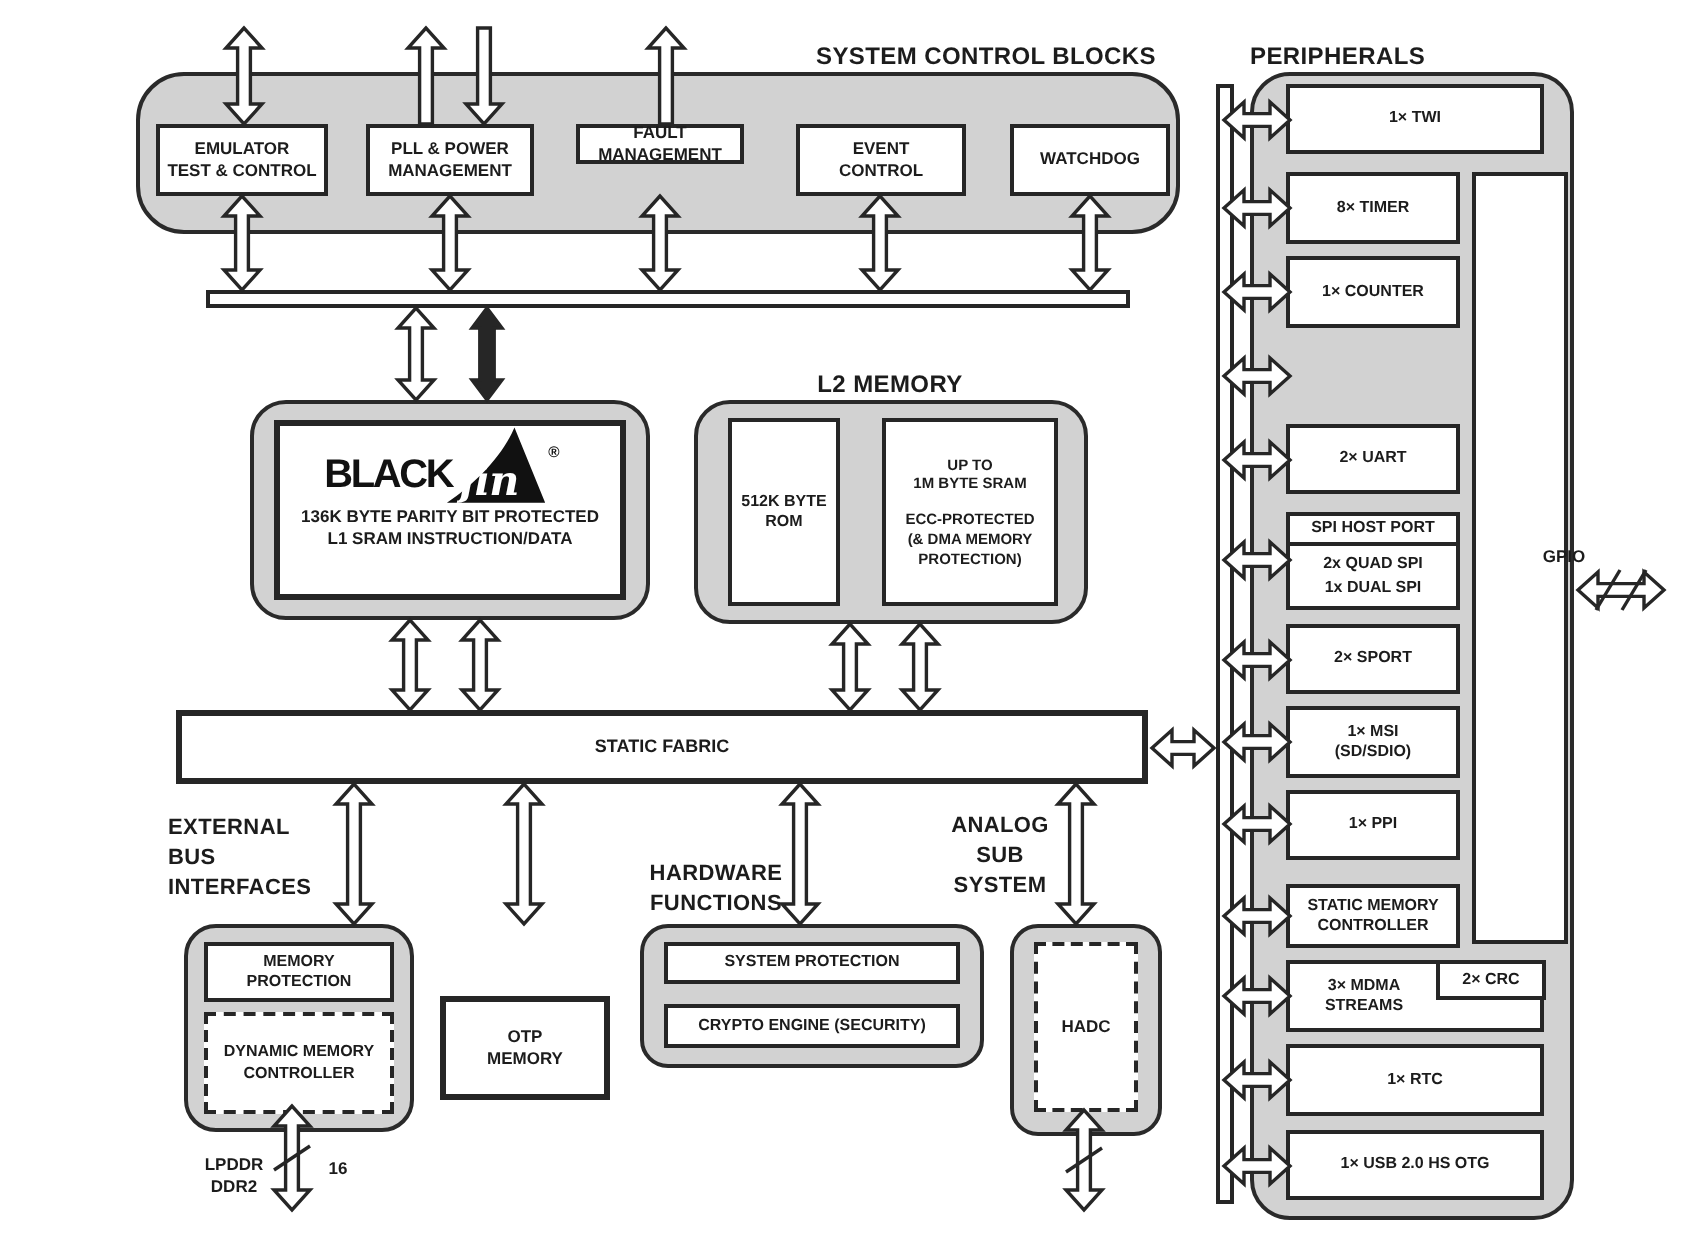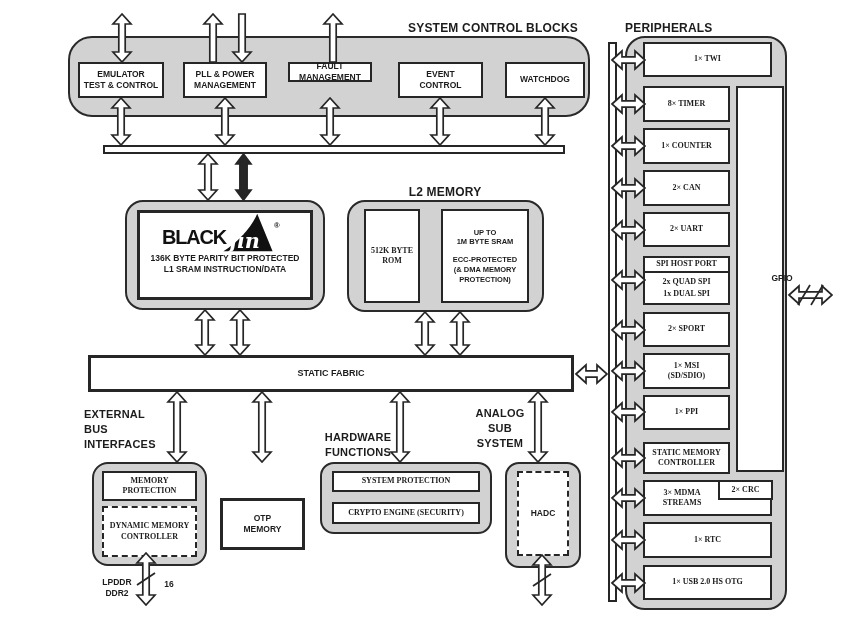--- a/index.html
+++ b/index.html
@@ -7,21 +7,21 @@
          font-family:"Liberation Sans",sans-serif;color:#1c1c1c;overflow:hidden;}
   .abs{position:absolute;box-sizing:border-box;}
   .panel{background:#d2d2d2;border:2px solid #2a2a2a;border-radius:18px;}
   .wbox{background:#fff;border:2px solid #262626;display:flex;align-items:center;
         justify-content:center;text-align:center;font-weight:bold;
         white-space:pre-line;line-height:1.3;}
   .thick{border-width:3px;}
   .dashed{border:2px dashed #262626;}
   .sec{font-weight:bold;font-size:12px;letter-spacing:0.2px;white-space:pre-line;
        line-height:1.35;}
-  .fs9{font-size:9px;} .fs85{font-size:8.5px;} .fs8{font-size:8px;font-family:Liberation Serif, serif;} .fs75{font-size:7.5px;}
+  .fs9{font-size:9px;} .fs85{font-size:8.5px;} .fs8{font-size:8px;} .fs75{font-size:7.5px;}
   .fs11{font-size:11px;}
   .lbl{font-weight:bold;white-space:pre-line;line-height:1.3;text-align:center;}
   .arr{position:absolute;display:block;}
   .busbar{background:#fff;border:2px solid #262626;}
 </style>
 </head>
 <body>
 
 <div id="stage">
 
@@ -94,21 +94,20 @@
   <div class="abs panel" style="left:505px;top:462px;width:76px;height:106px;border-radius:14px;"></div>
   <div class="abs wbox fs85 dashed" style="left:517px;top:471px;width:52px;height:85px;">HADC</div>
 
   <div class="abs sec" style="left:625px;top:20px;width:162px;text-align:left;">PERIPHERALS</div>
   <div class="abs panel" style="left:625px;top:36px;width:162px;height:574px;border-radius:20px;"></div>
   <div class="abs busbar" style="left:608px;top:42px;width:9px;height:560px;"></div>
 
   <div class="abs wbox fs8" style="left:643px;top:42px;width:129px;height:35px;">1× TWI</div>
   <div class="abs wbox fs8" style="left:643px;top:86px;width:87px;height:36px;">8× TIMER</div>
   <div class="abs wbox fs8" style="left:643px;top:128px;width:87px;height:36px;">1× COUNTER</div>
-  <div class="abs wbox fs8" style="left:643px;top:170px;width:87px;height:36px;">2× CAN</div>
   <div class="abs wbox fs8" style="left:643px;top:212px;width:87px;height:35px;">2× UART</div>
 
   <div class="abs wbox fs8" style="left:643px;top:256px;width:87px;height:17px;z-index:2;">SPI HOST PORT</div>
   <div class="abs wbox fs8" style="left:643px;top:271px;width:87px;height:34px;flex-direction:column;gap:1px;">
     <span class="lbl fs8">2x QUAD SPI</span>
     <span class="lbl fs8">1x DUAL SPI</span>
   </div>
 
   <div class="abs wbox fs8" style="left:643px;top:312px;width:87px;height:35px;">2× SPORT</div>
   <div class="abs wbox fs8" style="left:643px;top:353px;width:87px;height:36px;">1× MSI

